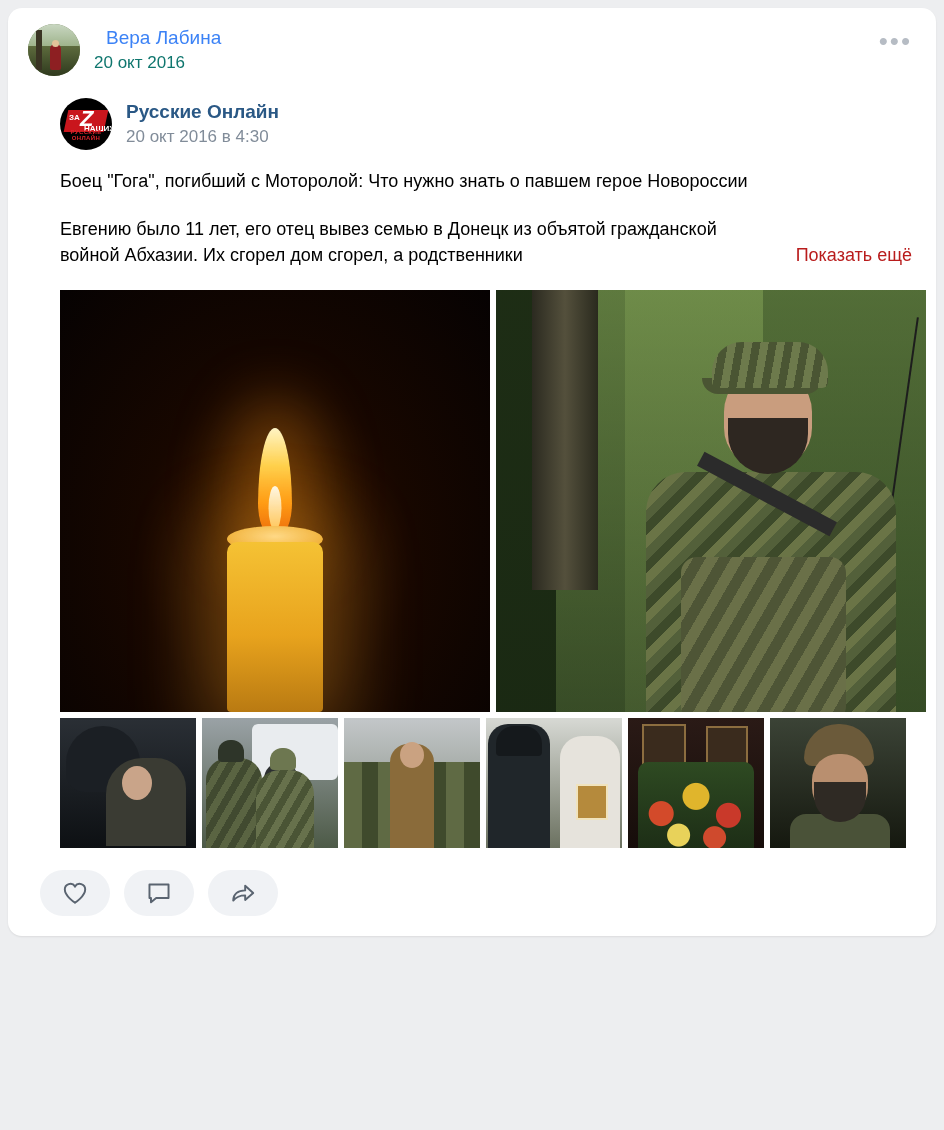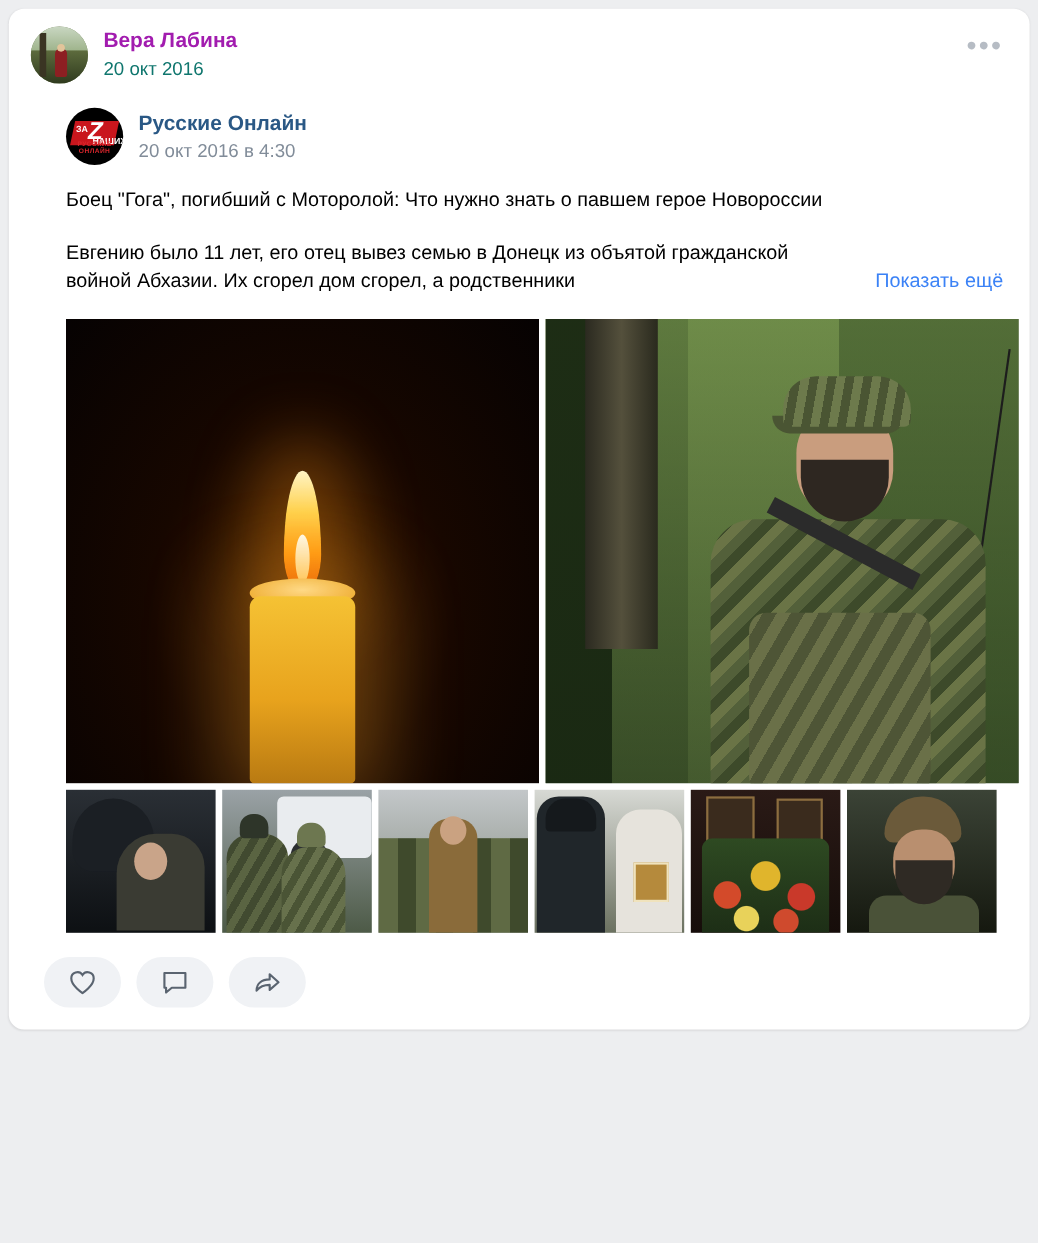--- a/index.html
+++ b/index.html
@@ -68,25 +68,26 @@
     background:#e2c49a; border-radius:50%;
   }
   .head-text {
     margin-left: 14px;
     display: flex;
     flex-direction: column;
     justify-content: center;
     padding-top: 2px;
   }
   .author-name {
-    color: #a21caf;
+    color: #3b82f6;
     font-size: 19px;
-    font-weight: bold;
+    font-weight: normal;
     line-height: 24px;
     cursor: pointer;
+    margin-left: 12px;
   }
   .post-date {
     color: #0f766e;
     font-size: 17px;
     line-height: 22px;
     margin-top: 2px;
   }
   .more-btn {
     position: absolute;
     right: 24px;
@@ -108,21 +109,21 @@
   }
 
   
   .repost {
     margin: 22px 0 0 0;
     padding-left: 20px;
     position: relative;
   }
   .repost-header {
     display: flex;
-    align-items: center;
+    align-items: flex-start;
     padding-left: 32px;
   }
   .repost-avatar {
     width: 52px;
     height: 52px;
     flex: 0 0 52px;
     border-radius: 50%;
     background: #000;
     overflow: hidden;
     position: relative;
@@ -174,21 +175,21 @@
   .repost-body {
     padding: 18px 24px 0 32px;
     font-size: 18px;
     line-height: 26px;
     color: #000;
     position: relative;
   }
   .repost-body p { margin: 0; }
   .repost-body .para-gap { height: 22px; }
   .more-link {
-    color: #3b82f6;
+    color: #b91c1c;
     cursor: pointer;
     background: #fff;
     padding-left: 2px;
   }
   .truncate-row {
     position: relative;
   }
   .truncate-row .more-link {
     position: absolute;
     right: 0;

